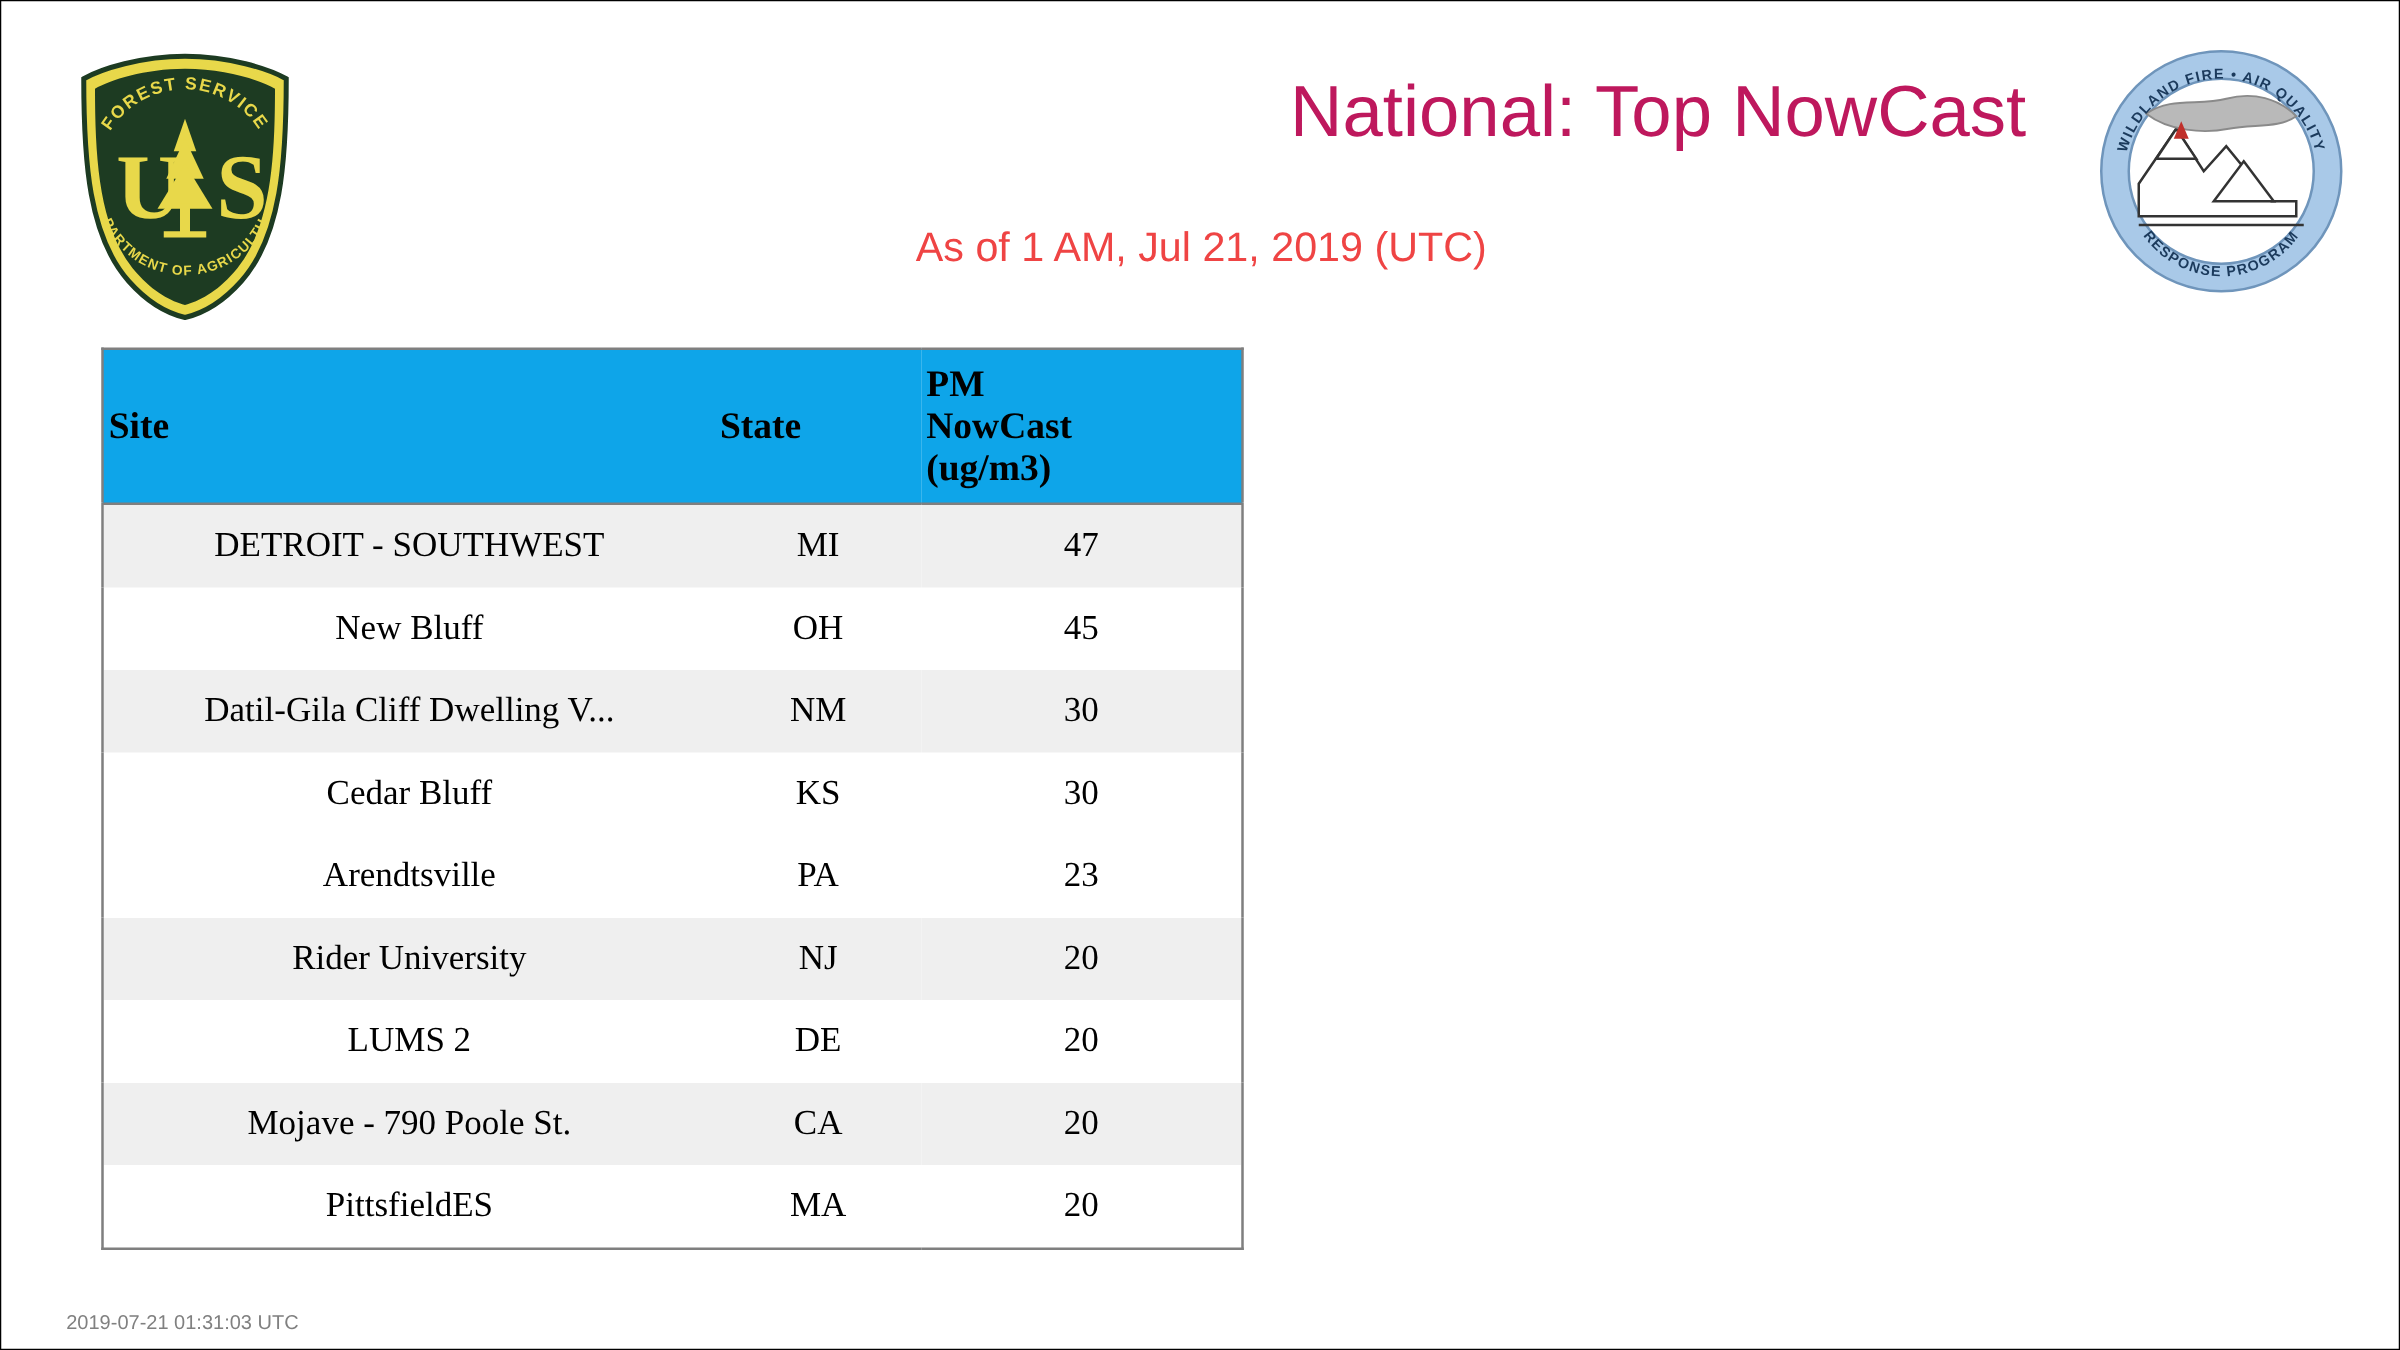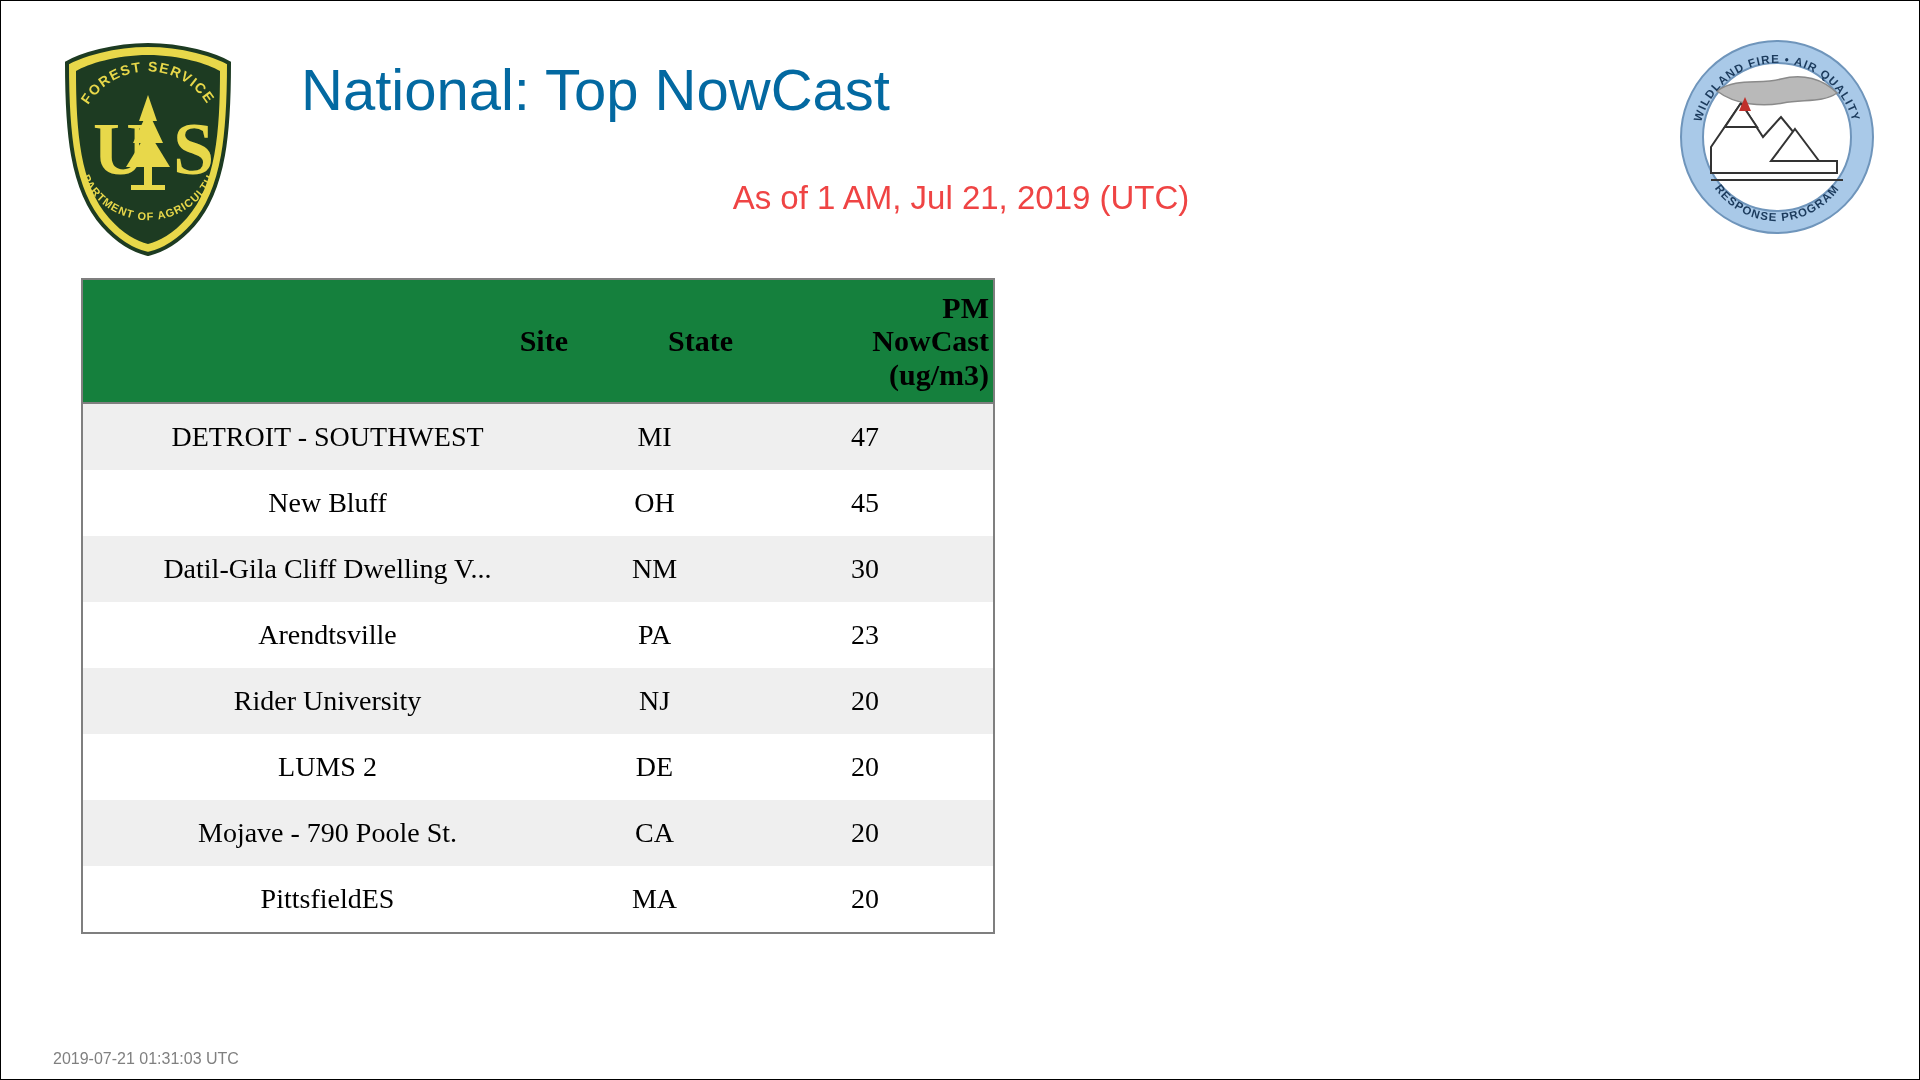--- a/index.html
+++ b/index.html
@@ -33,24 +33,24 @@
     height: 220px;
   }
   .fs-logo svg { display: block; }
 
   
   .title {
     position: absolute;
     left: 300px;
     top: 55px;
     width: 1320px;
-    text-align: left;
+    text-align: right;
     font-size: 58px;
     font-family: "Liberation Sans", sans-serif;
-    color: #0369a1;
+    color: #be185d;
     letter-spacing: 0px;
   }
   .subtitle {
     position: absolute;
     left: 300px;
     top: 178px;
     width: 1320px;
     text-align: center;
     font-size: 33px;
     font-family: "Liberation Sans", sans-serif;
@@ -74,29 +74,29 @@
     top: 277px;
     width: 912px;
   }
   table.nowcast {
     border-collapse: collapse;
     width: 912px;
     table-layout: fixed;
     border: 2px solid #7f7f7f;
   }
   table.nowcast thead th {
-    background: #15803d;
+    background: #0ea5e9;
     border-bottom: 2px solid #7f7f7f;
     font-size: 30px;
     font-weight: bold;
     color: #000;
     padding: 6px 4px;
     height: 110px;
     vertical-align: middle;
-    text-align: right;
+    text-align: left;
     line-height: 1.12;
   }
   table.nowcast td {
     font-size: 28px;
     color: #000;
     text-align: center;
     height: 58px;
     padding: 4px 6px;
     vertical-align: middle;
     white-space: nowrap;
@@ -202,20 +202,25 @@
           <td>New Bluff</td>
           <td>OH</td>
           <td>45</td>
         </tr>
         <tr class="odd">
           <td>Datil-Gila Cliff Dwelling V...</td>
           <td>NM</td>
           <td>30</td>
         </tr>
         <tr class="even">
+          <td>Cedar Bluff</td>
+          <td>KS</td>
+          <td>30</td>
+        </tr>
+        <tr class="even">
           <td>Arendtsville</td>
           <td>PA</td>
           <td>23</td>
         </tr>
         <tr class="odd">
           <td>Rider University</td>
           <td>NJ</td>
           <td>20</td>
         </tr>
         <tr class="even">

